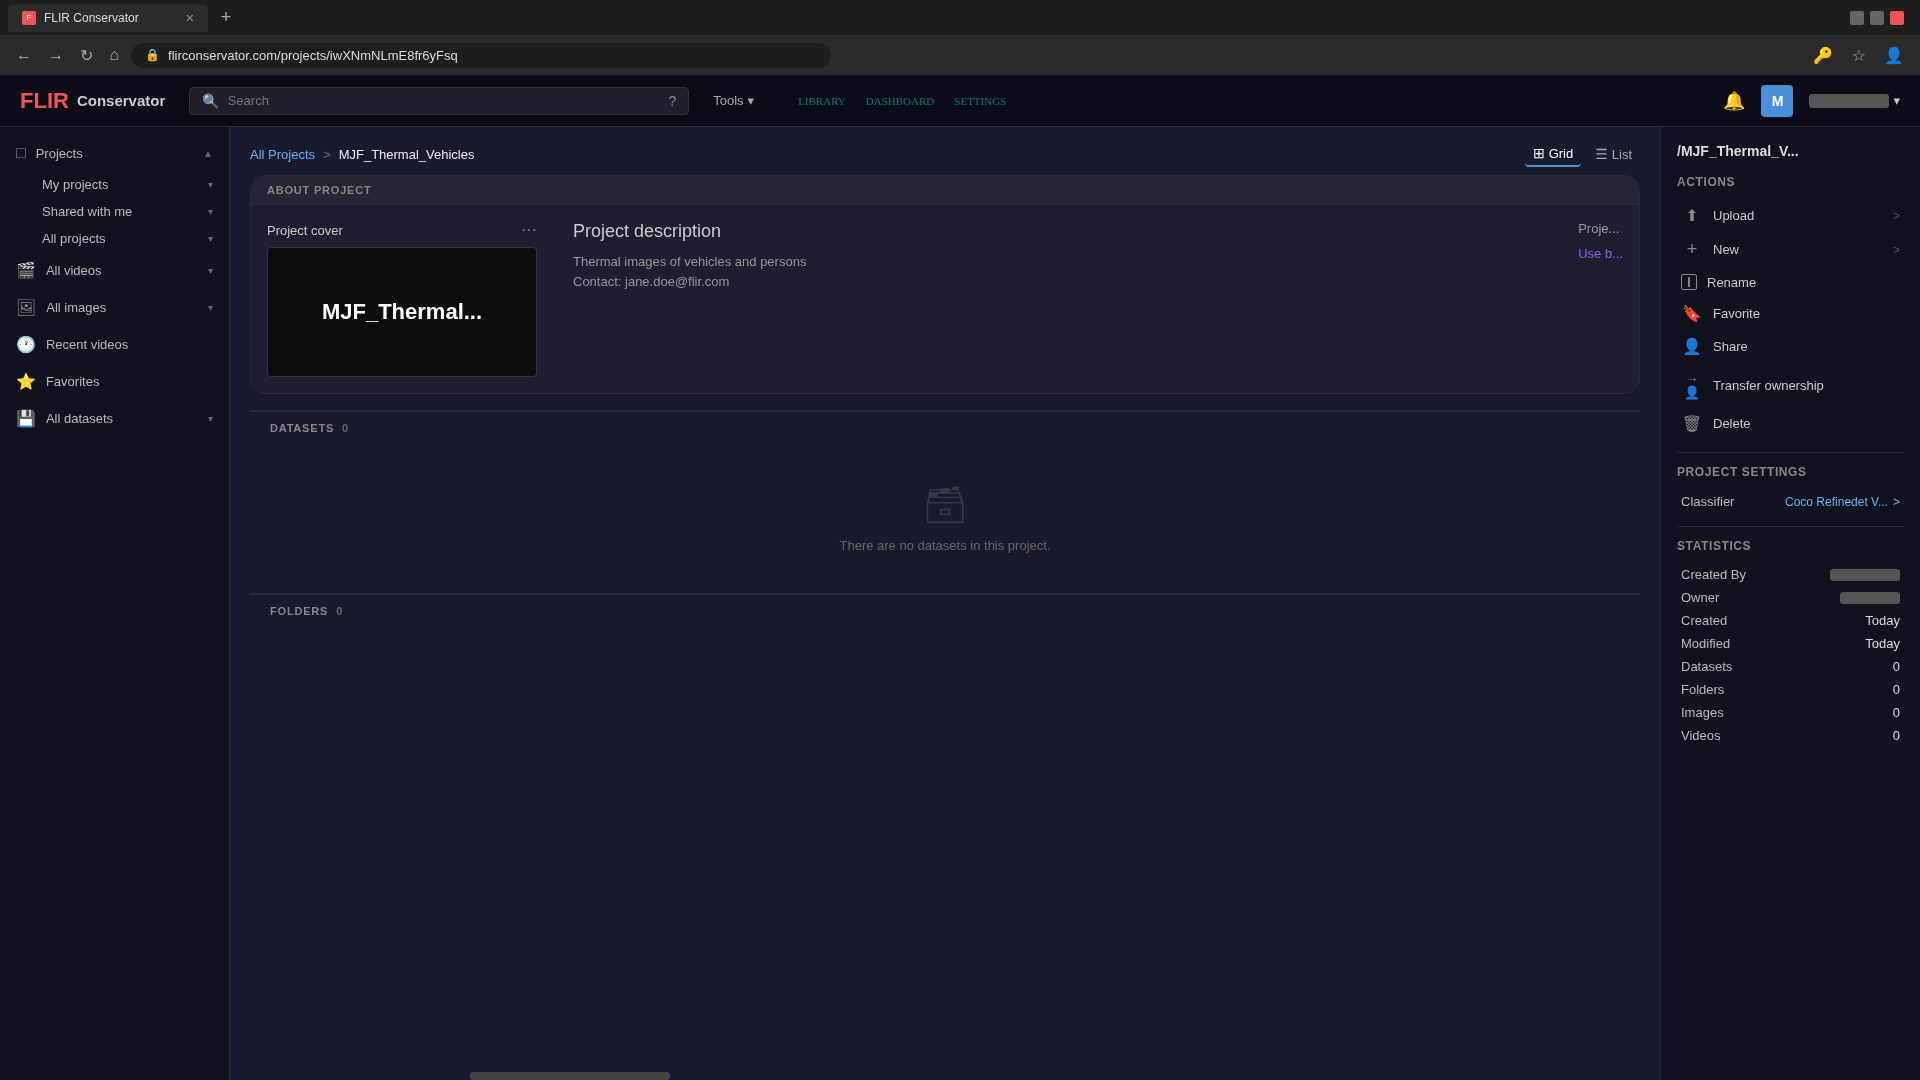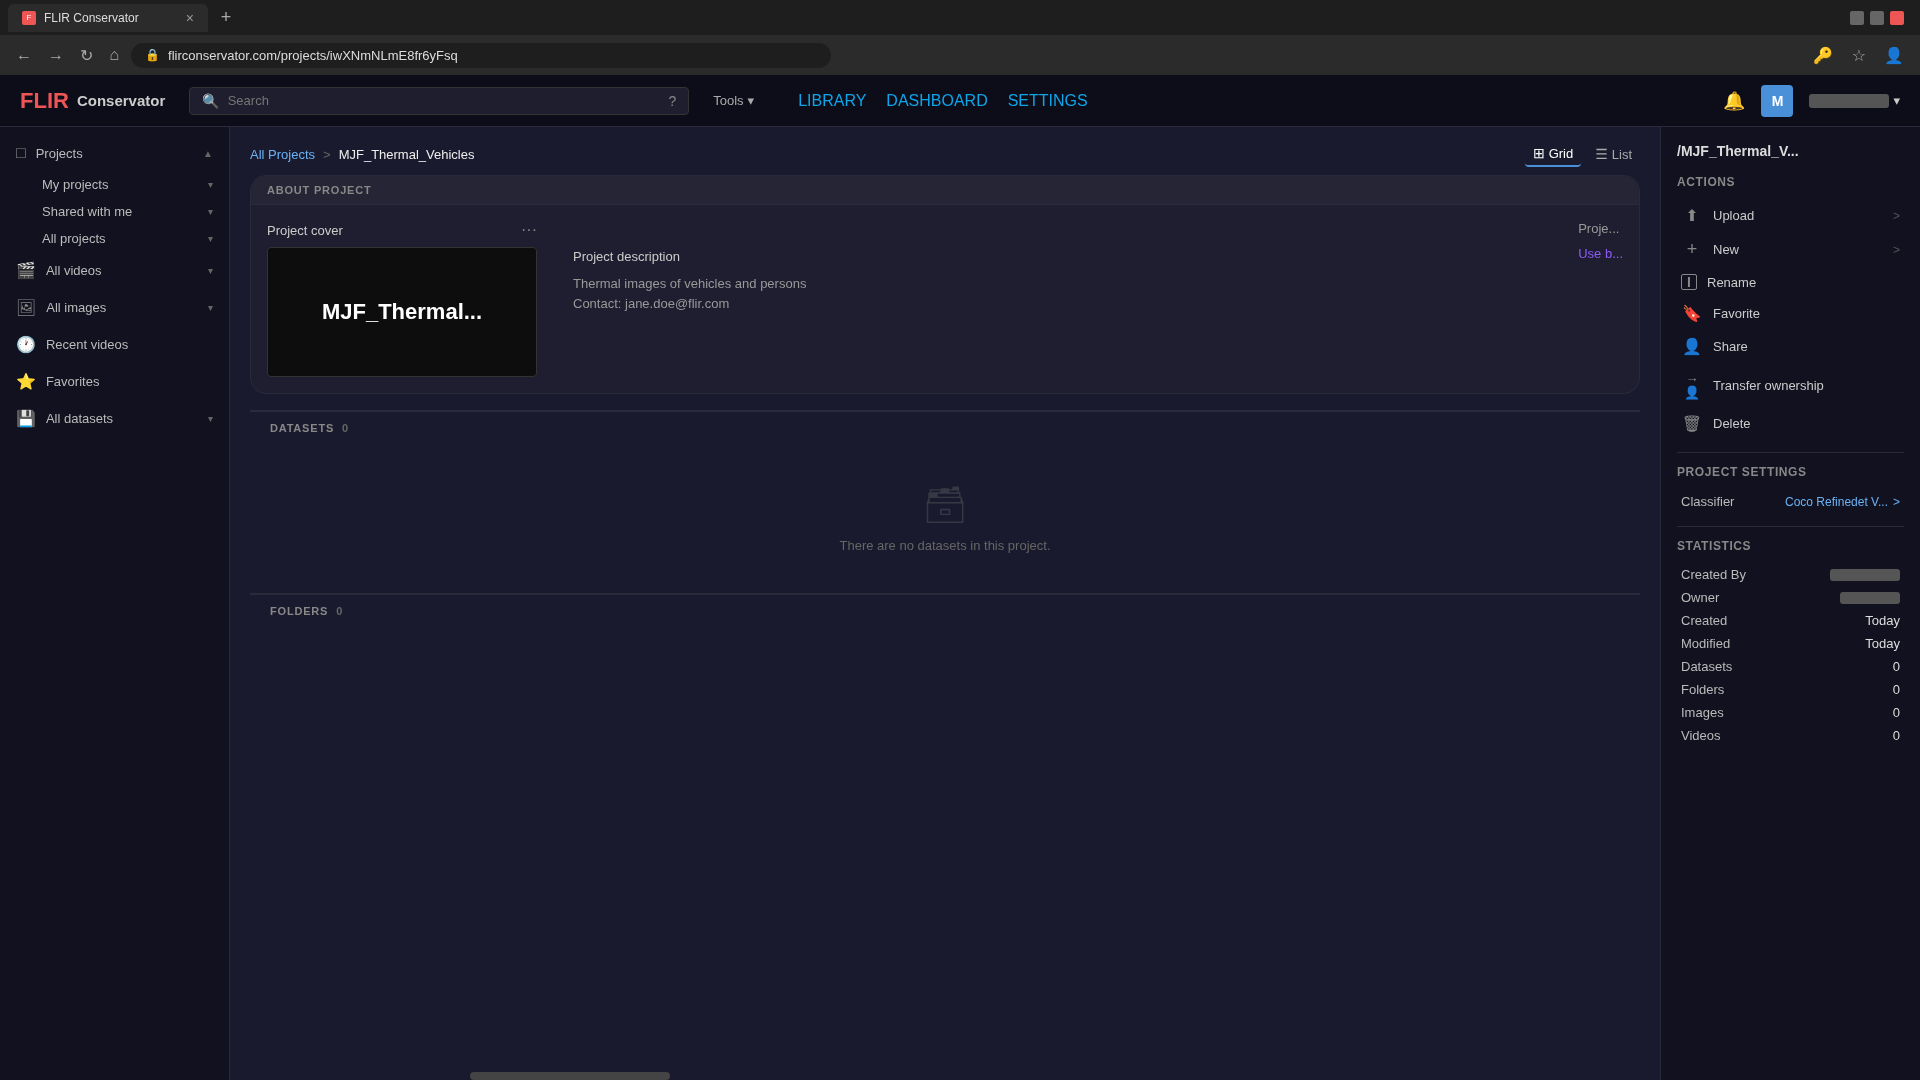--- a/index.html
+++ b/index.html
@@ -31,21 +31,21 @@
     .top-nav { display: flex; align-items: center; height: 52px; background: #0d0d1a; padding: 0 20px; gap: 24px; border-bottom: 1px solid #2a2a3a; flex-shrink: 0; }
     .logo { display: flex; align-items: center; gap: 8px; color: white; font-weight: bold; font-size: 16px; }
     .logo-flir { color: #e55; font-size: 22px; font-weight: 900; }
     .logo-conservator { font-size: 15px; color: #ccc; }
     .search-bar { display: flex; align-items: center; background: #1e1e2e; border: 1px solid #333; border-radius: 4px; padding: 5px 12px; flex: 1; max-width: 500px; gap: 8px; color: #aaa; }
     .search-input { background: none; border: none; color: #ddd; font-size: 13px; flex: 1; outline: none; width: 100%; }
     .search-icon { color: #888; font-size: 14px; }
     .search-help { color: #888; font-size: 14px; cursor: pointer; }
     .tools-btn { color: #aaa; font-size: 13px; display: flex; align-items: center; gap: 4px; cursor: pointer; }
     .nav-links { display: flex; gap: 20px; margin-left: 20px; }
-    .nav-link { color: #0ea5e9; font-size: 16px; cursor: pointer; text-decoration: none; padding: 4px 0; }
+    .nav-link { color: #0f766e; font-size: 11px; cursor: pointer; text-decoration: none; padding: 4px 0; font-family: Liberation Serif, serif; }
     .nav-right { margin-left: auto; display: flex; align-items: center; gap: 16px; }
     .notification-bell { color: #aaa; font-size: 18px; cursor: pointer; }
     .user-avatar { width: 32px; height: 32px; background: #4a90d9; border-radius: 4px; display: flex; align-items: center; justify-content: center; color: white; font-weight: bold; font-size: 14px; cursor: pointer; }
     .user-name { color: #ccc; font-size: 13px; cursor: pointer; display: flex; align-items: center; gap: 4px; }
 
     
     .main-content { display: flex; flex: 1; overflow: hidden; }
 
     
     .sidebar { width: 230px; background: #111120; border-right: 1px solid #2a2a3a; flex-shrink: 0; padding: 8px 0; overflow-y: auto; }
@@ -69,21 +69,21 @@
 
     
     .project-section { background: #1e1e30; margin: 0 20px 16px; border-radius: 16px; border: 1px solid #2a2a3a; overflow: hidden; }
     .section-header { background: #252535; padding: 8px 16px; font-size: 11px; color: #888; font-weight: 600; letter-spacing: 0.8px; text-transform: uppercase; border-bottom: 1px solid #2a2a3a; }
     .about-project { display: flex; padding: 16px; gap: 36px; }
     .project-cover-area { flex-shrink: 0; }
     .cover-header { display: flex; align-items: center; justify-content: space-between; margin-bottom: 8px; font-size: 13px; color: #ccc; }
     .cover-menu { color: #888; cursor: pointer; font-size: 16px; }
     .project-thumbnail { width: 270px; height: 130px; background: #0d0d0d; border-radius: 4px; display: flex; align-items: center; justify-content: center; color: white; font-size: 22px; font-weight: bold; border: 1px solid #333; }
     .project-desc-area { flex: 1; }
-    .desc-header { font-size: 13px; color: #ccc; margin-bottom: 10px; margin-top: 28px; }
+    .desc-header { font-size: 18px; color: #ccc; margin-bottom: 10px; }
     .desc-text { font-size: 13px; color: #999; line-height: 1.5; }
     .proj-col { flex-shrink: 0; }
     .section-label { display: flex; align-items: center; gap: 8px; font-size: 11px; color: #888; font-weight: 600; letter-spacing: 0.8px; text-transform: uppercase; padding: 10px 20px; border-top: 1px solid #2a2a3a; }
     .section-count { color: #666; }
     .empty-state { display: flex; flex-direction: column; align-items: center; justify-content: center; padding: 40px 20px; gap: 12px; color: #666; font-size: 13px; }
     .empty-icon { font-size: 36px; opacity: 0.4; }
 
     
     .right-panel { width: 260px; background: #111120; border-left: 1px solid #2a2a3a; flex-shrink: 0; overflow-y: auto; padding: 16px; }
     .panel-title { font-size: 14px; color: #ddd; font-weight: 600; margin-bottom: 16px; word-break: break-all; }

